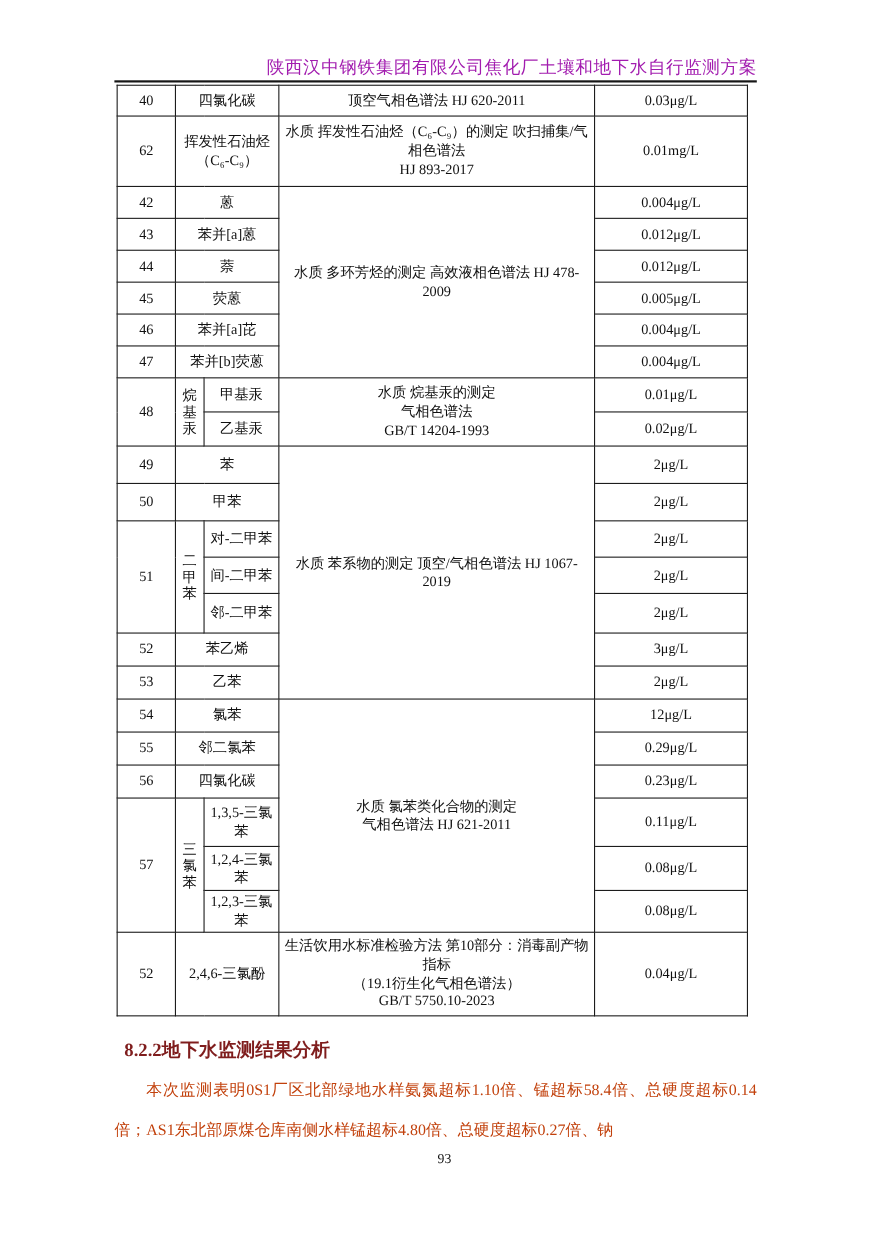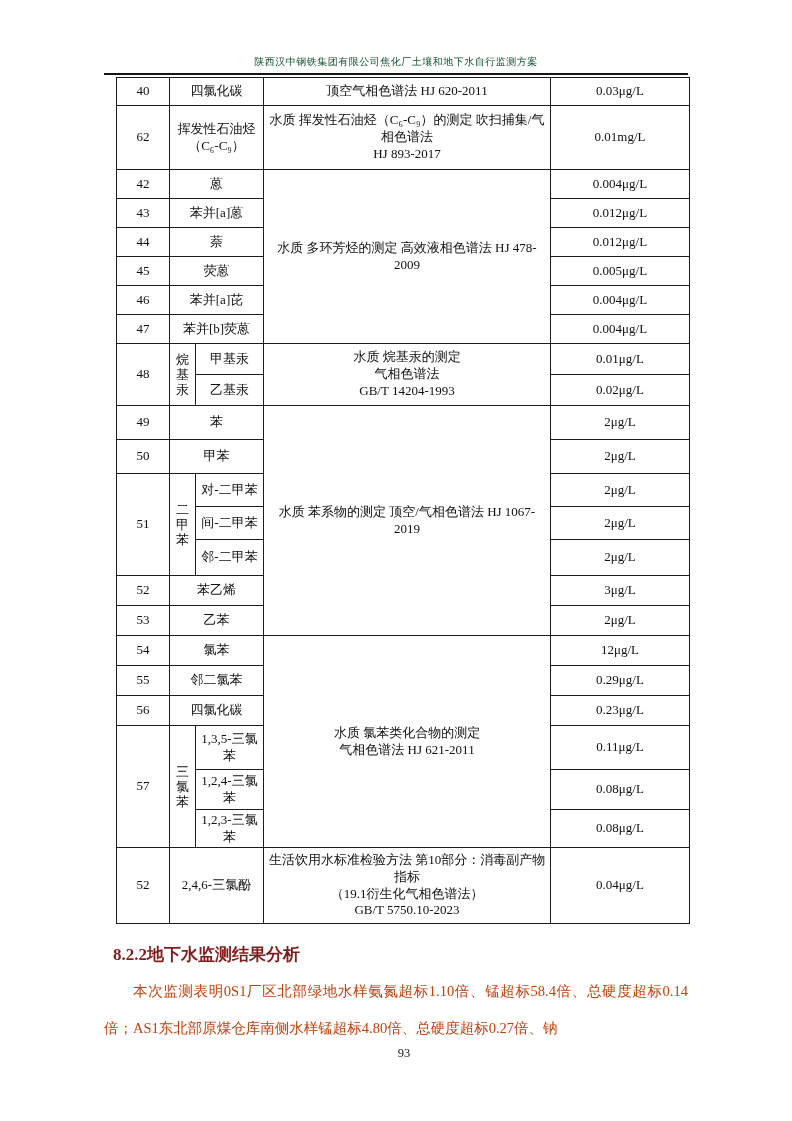--- a/index.html
+++ b/index.html
@@ -9,34 +9,34 @@
     position: relative;
     width: 792px; height: 1121px;
     background: #ffffff;
     overflow: hidden;
   }
   .content { padding: 52px 104px 0 104px; }
 
   
   .doc-header { width: 584px; }
   .doc-header-title {
-    text-align: center;
-    font-size: 10px;
+    text-align: right;
+    font-size: 16px;
     line-height: 20px;
     letter-spacing: 0.5px;
-    color: #14532d;
+    color: #a21caf;
   }
   .doc-header-rule { border-bottom: 2px solid #161616; margin-top: 1px; }
 
   
   table.monitor-table {
     border-collapse: collapse;
     table-layout: fixed;
     width: 573px;
-    margin: 2px 0 0 12px;
+    margin: 2px 0 0 2px;
     border: 1.5px solid #161616;
   }
   .monitor-table td {
     border: 1px solid #1c1c1c;
     text-align: center;
     vertical-align: middle;
     font-size: 13px;
     line-height: 1.3;
     padding: 1px 2px;
     overflow: hidden;

